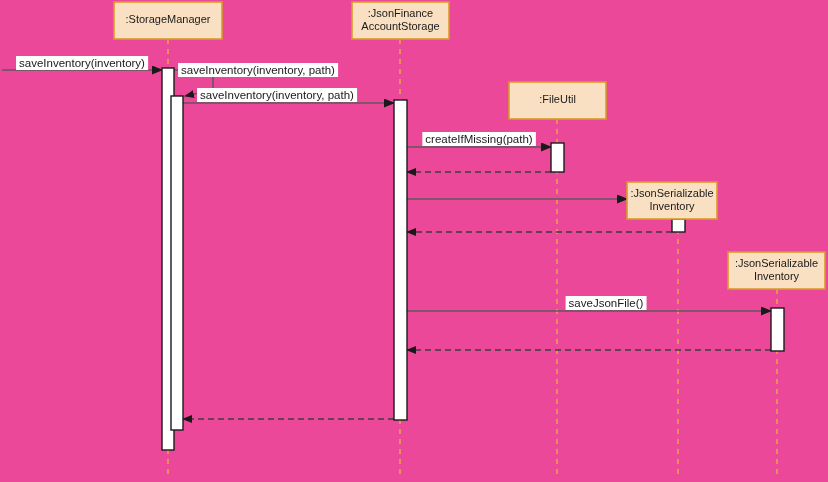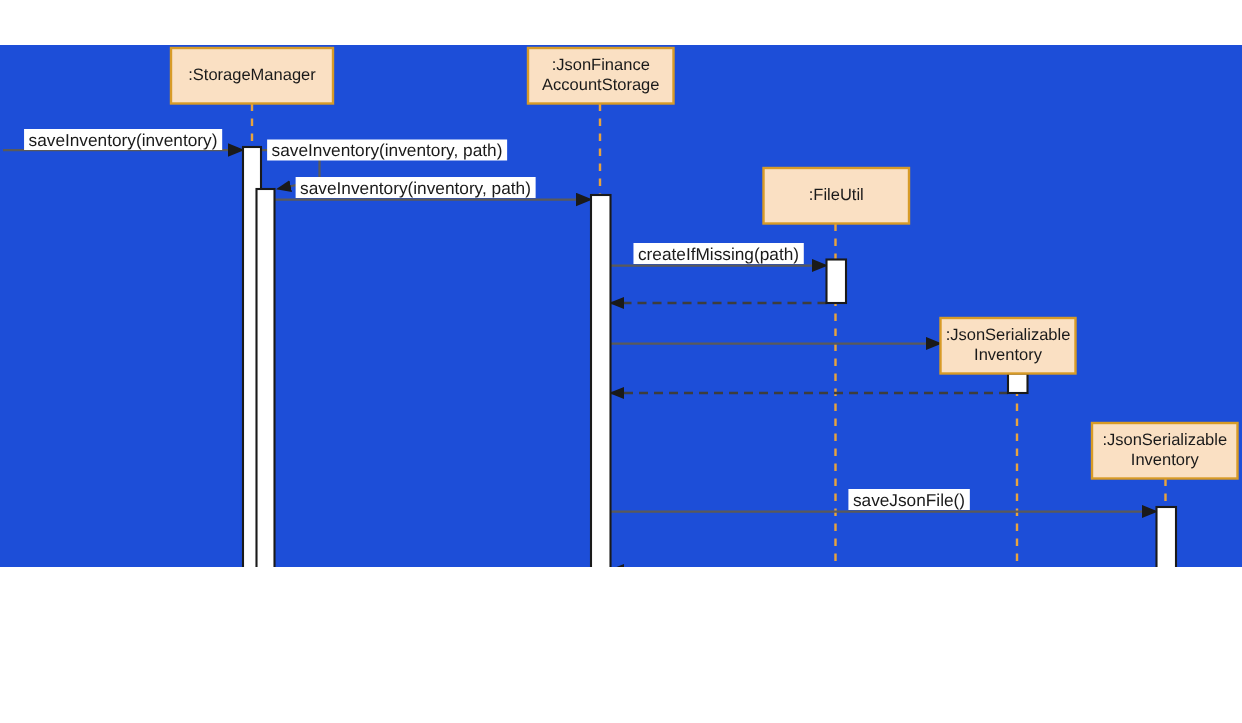--- a/index.html
+++ b/index.html
@@ -3,25 +3,24 @@
 <meta charset="utf-8">
 <style>
   html, body {
     margin: 0;
     padding: 0;
     background: #ffffff;
   }
   #diagram-root {
     position: relative;
     width: 828px;
-    height: 348px;
-    background: #1d4ed8;
+    height: 482px;
+    background: #ec4899;
     font-family: "Liberation Sans", sans-serif;
     overflow: hidden;
-    margin-top: 30px;
   }
   svg#seq-svg {
     position: absolute;
     left: 0;
     top: 0;
     width: 828px;
     height: 482px;
     display: block;
   }
   .participant-label {

